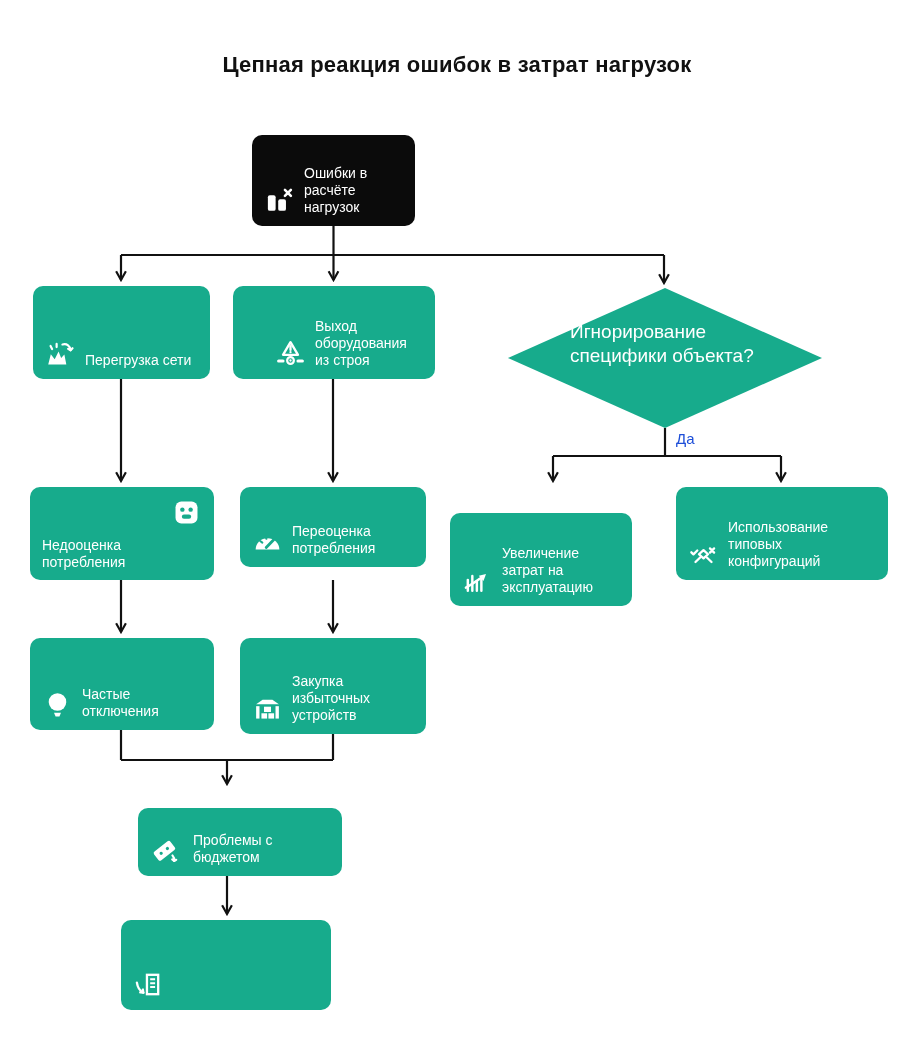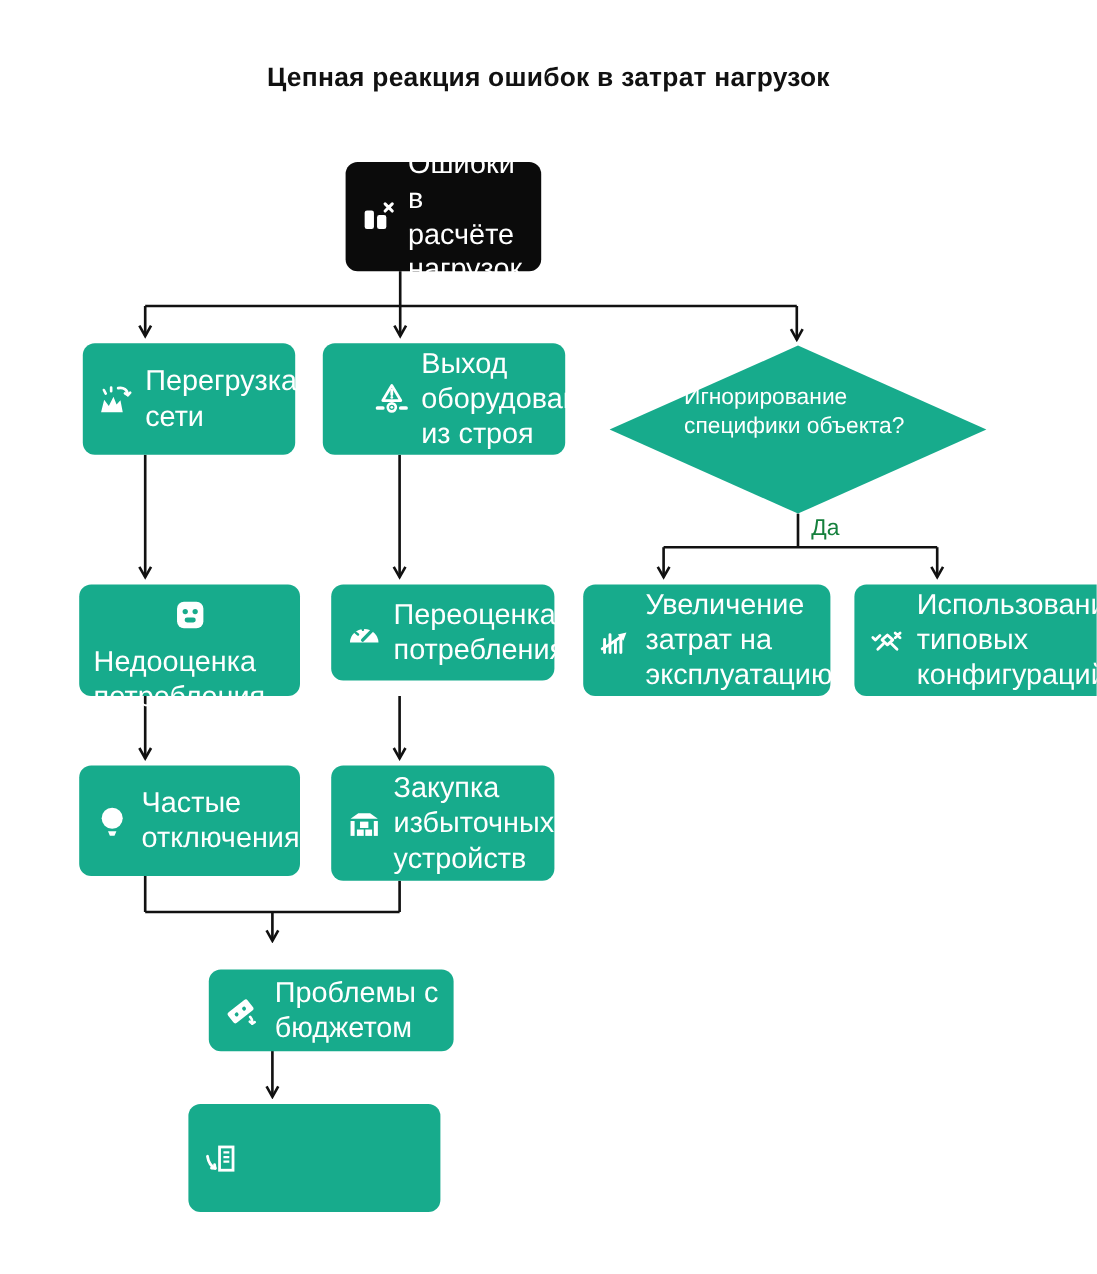--- a/index.html
+++ b/index.html
@@ -7,32 +7,32 @@
     position:relative;width:914px;height:1062px;background:#ffffff;overflow:hidden;
     font-family:"Liberation Sans", sans-serif;
   }
   #title{
     position:absolute;top:52px;left:0;width:914px;text-align:center;
     font-size:22px;font-weight:bold;color:#111111;letter-spacing:0.2px;
   }
   #connector-layer{position:absolute;top:0;left:0;}
   .edge{stroke:#111111;stroke-width:2.2;fill:none;}
   .node{
-    position:absolute;display:flex;align-items:center;gap:9px;
+    position:absolute;display:flex;align-items:flex-end;gap:9px;
     box-sizing:border-box;padding:10px 12px;border-radius:10px;
-    background:#17AB8C;color:#ffffff;font-size:24px;line-height:1.22;margin-left:36px;
+    background:#17AB8C;color:#ffffff;font-size:14px;line-height:1.22;
   }
   .node.root{background:#0B0B0B;}
   .node .icn{flex:0 0 auto;width:31px;height:31px;}
   .diamond-label{
     position:absolute;left:570px;top:320px;width:190px;
     color:#ffffff;font-size:19px;line-height:1.28;
   }
   #yes-label{
-    position:absolute;left:676px;top:430px;font-size:19px;color:#15803d;
+    position:absolute;left:676px;top:430px;font-size:15px;color:#1d4ed8;
   }
 </style>
 </head>
 <body>
 
 <div id="stage">
 
   <div id="title">Цепная реакция ошибок в затрат нагрузок</div>
 
   <svg id="connector-layer" width="914" height="1062">
@@ -114,21 +114,21 @@
 
   <div class="node" style="left:240px;top:487px;width:186px;height:80px;">
     <svg class="icn" viewBox="0 0 24 24">
       <path d="M2.8 18.2 a9.2 8.8 0 0 1 18.4 0 Z" fill="#fff"></path>
       <path d="M11 16.6 L16.8 10.6" stroke="#17AB8C" stroke-width="2.2" stroke-linecap="round"></path>
       <path d="M6.3 11.6 L8 12.9 M10.5 8 L11.2 9.9" stroke="#17AB8C" stroke-width="1.6" stroke-linecap="round"></path>
     </svg>
     <span>Переоценка потребления</span>
   </div>
 
-  <div class="node" style="left:450px;top:487px;width:206px;height:93px;">
+  <div class="node" style="left:450px;top:513px;width:182px;height:93px;">
     <svg class="icn" viewBox="0 0 24 24">
       <path d="M4.5 20 V11.5 M8 20 V8.5 M11.5 20 V12.5 M15 20 V9.5" stroke="#fff" stroke-width="1.9" stroke-linecap="round"></path>
       <path d="M3 17.5 C7 15.5 10.5 13 14 10.5" stroke="#fff" stroke-width="1.9" fill="none" stroke-linecap="round"></path>
       <path d="M18.6 7 L13 8.4 L16.6 12.4 Z" fill="#fff"></path>
     </svg>
     <span>Увеличение затрат на эксплуатацию</span>
   </div>
 
   <div class="node" style="left:676px;top:487px;width:212px;height:93px;">
     <svg class="icn" viewBox="0 0 24 24">

